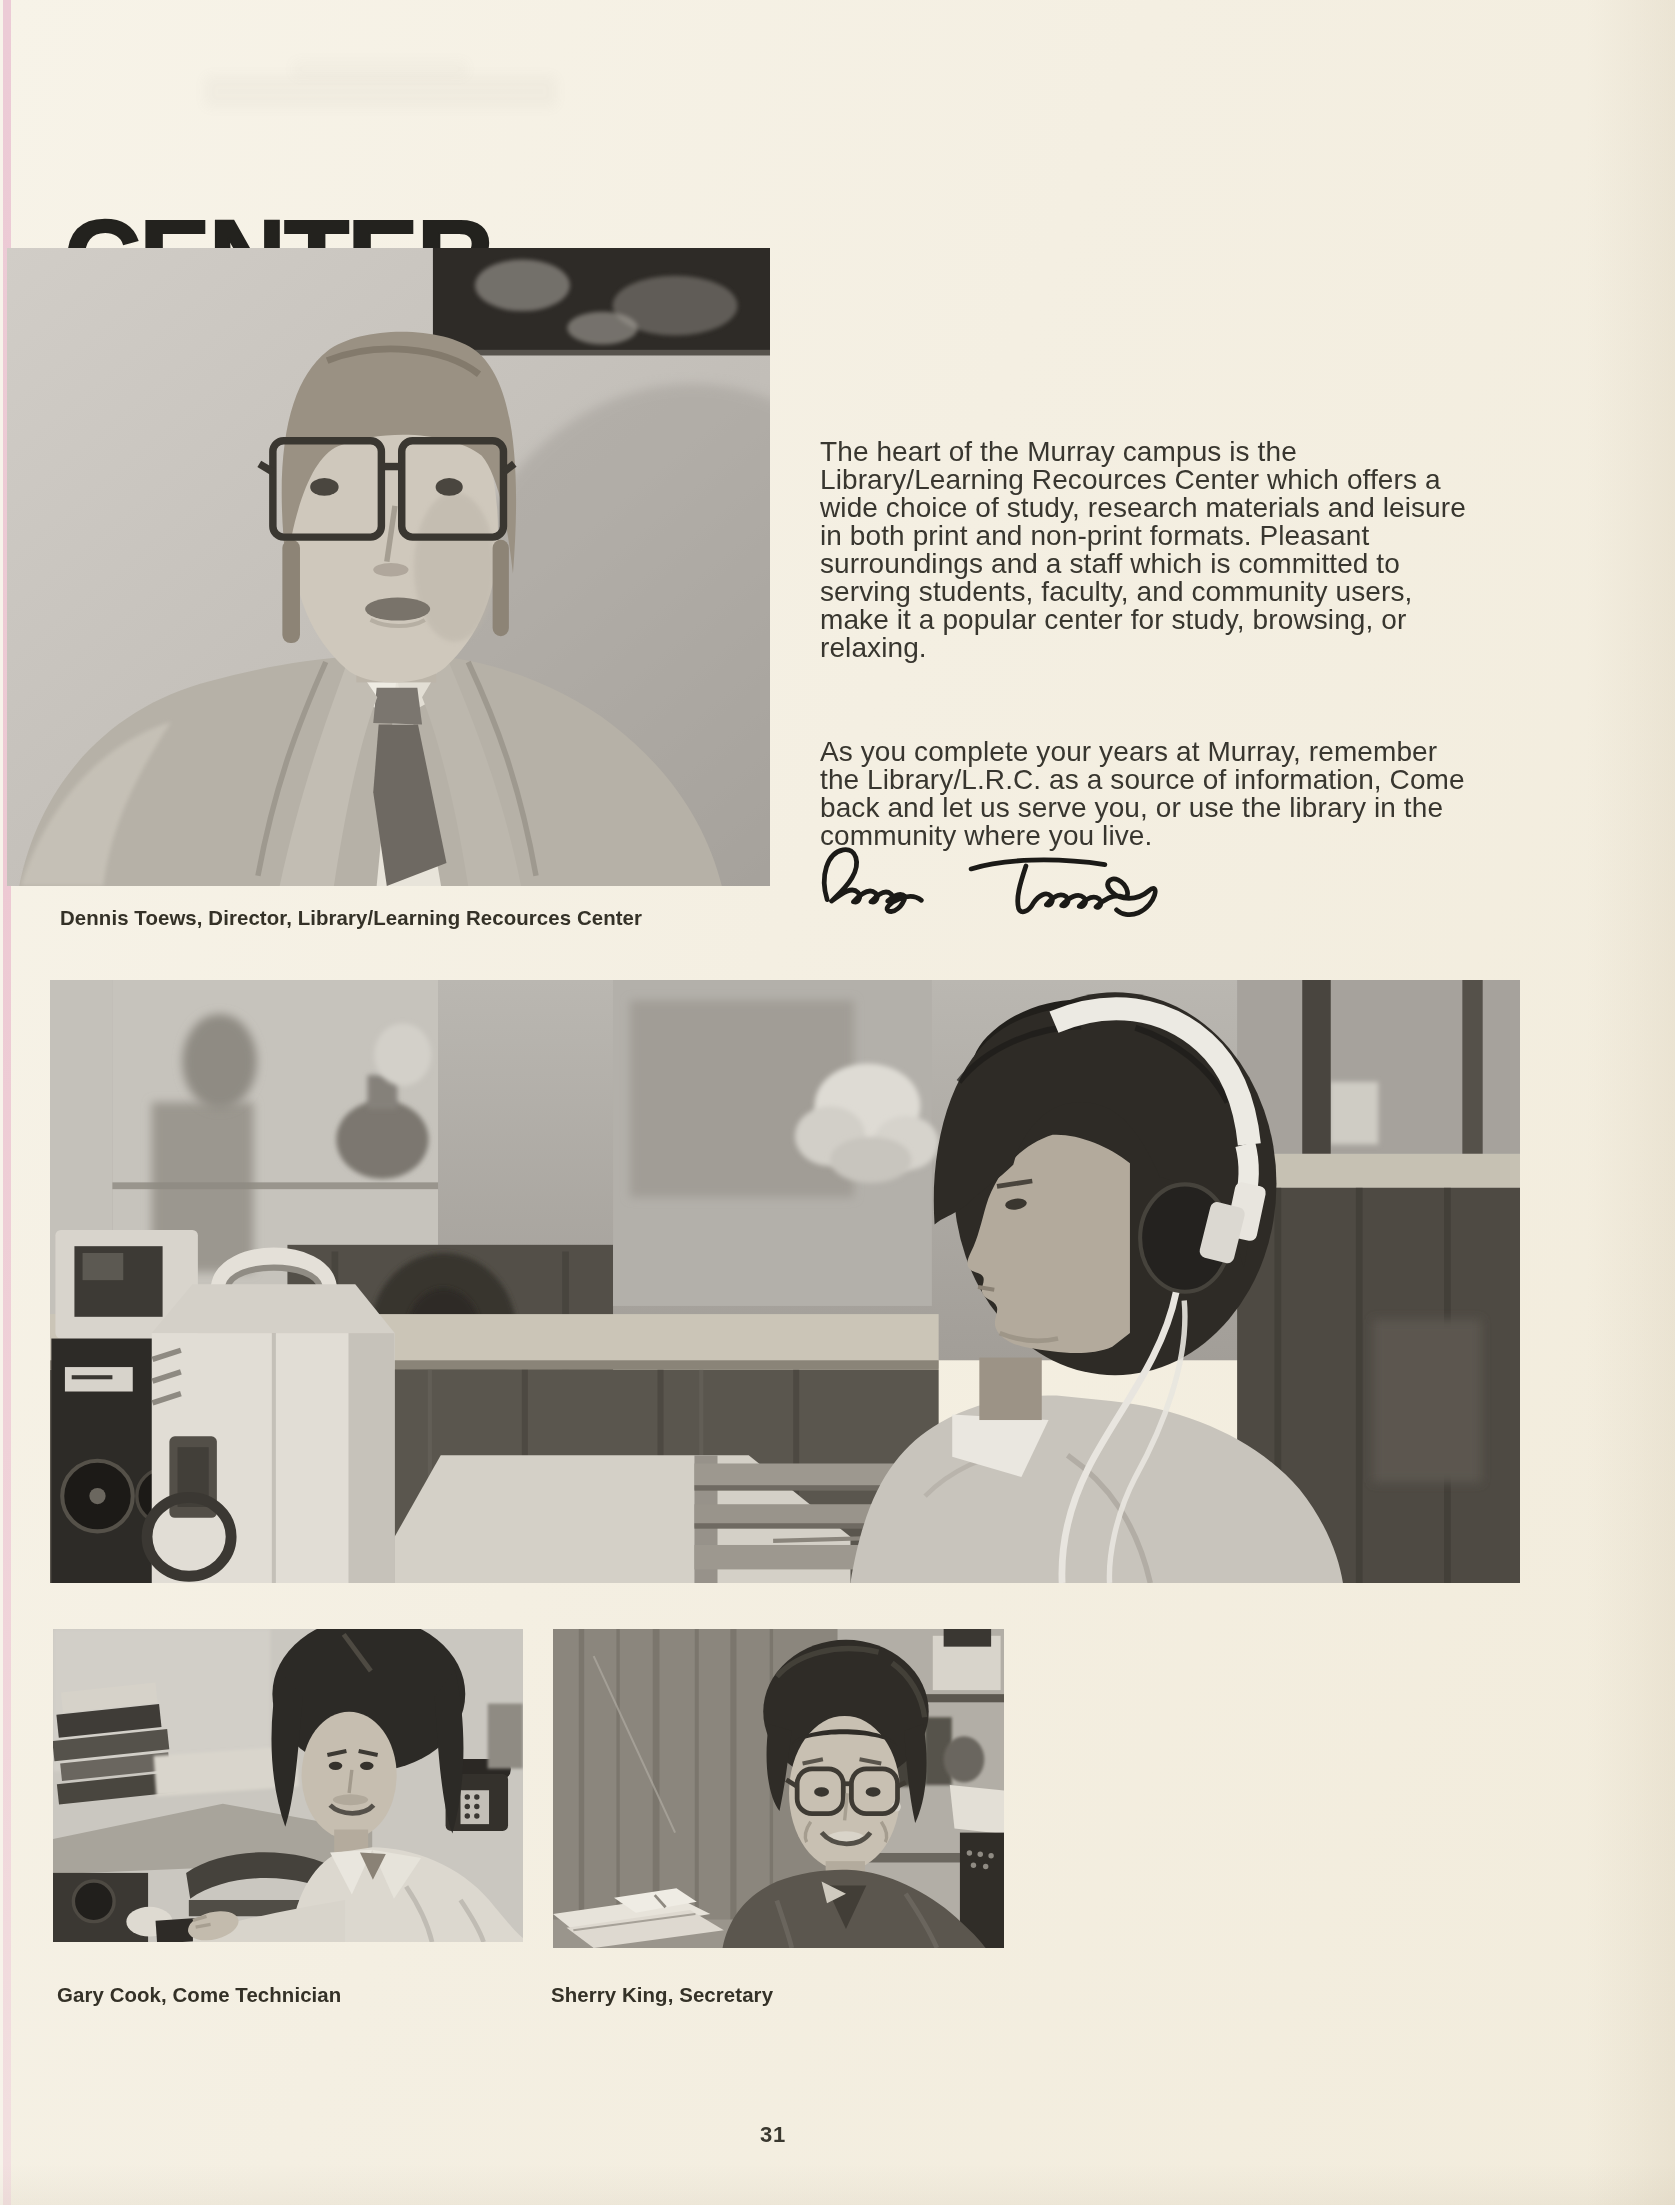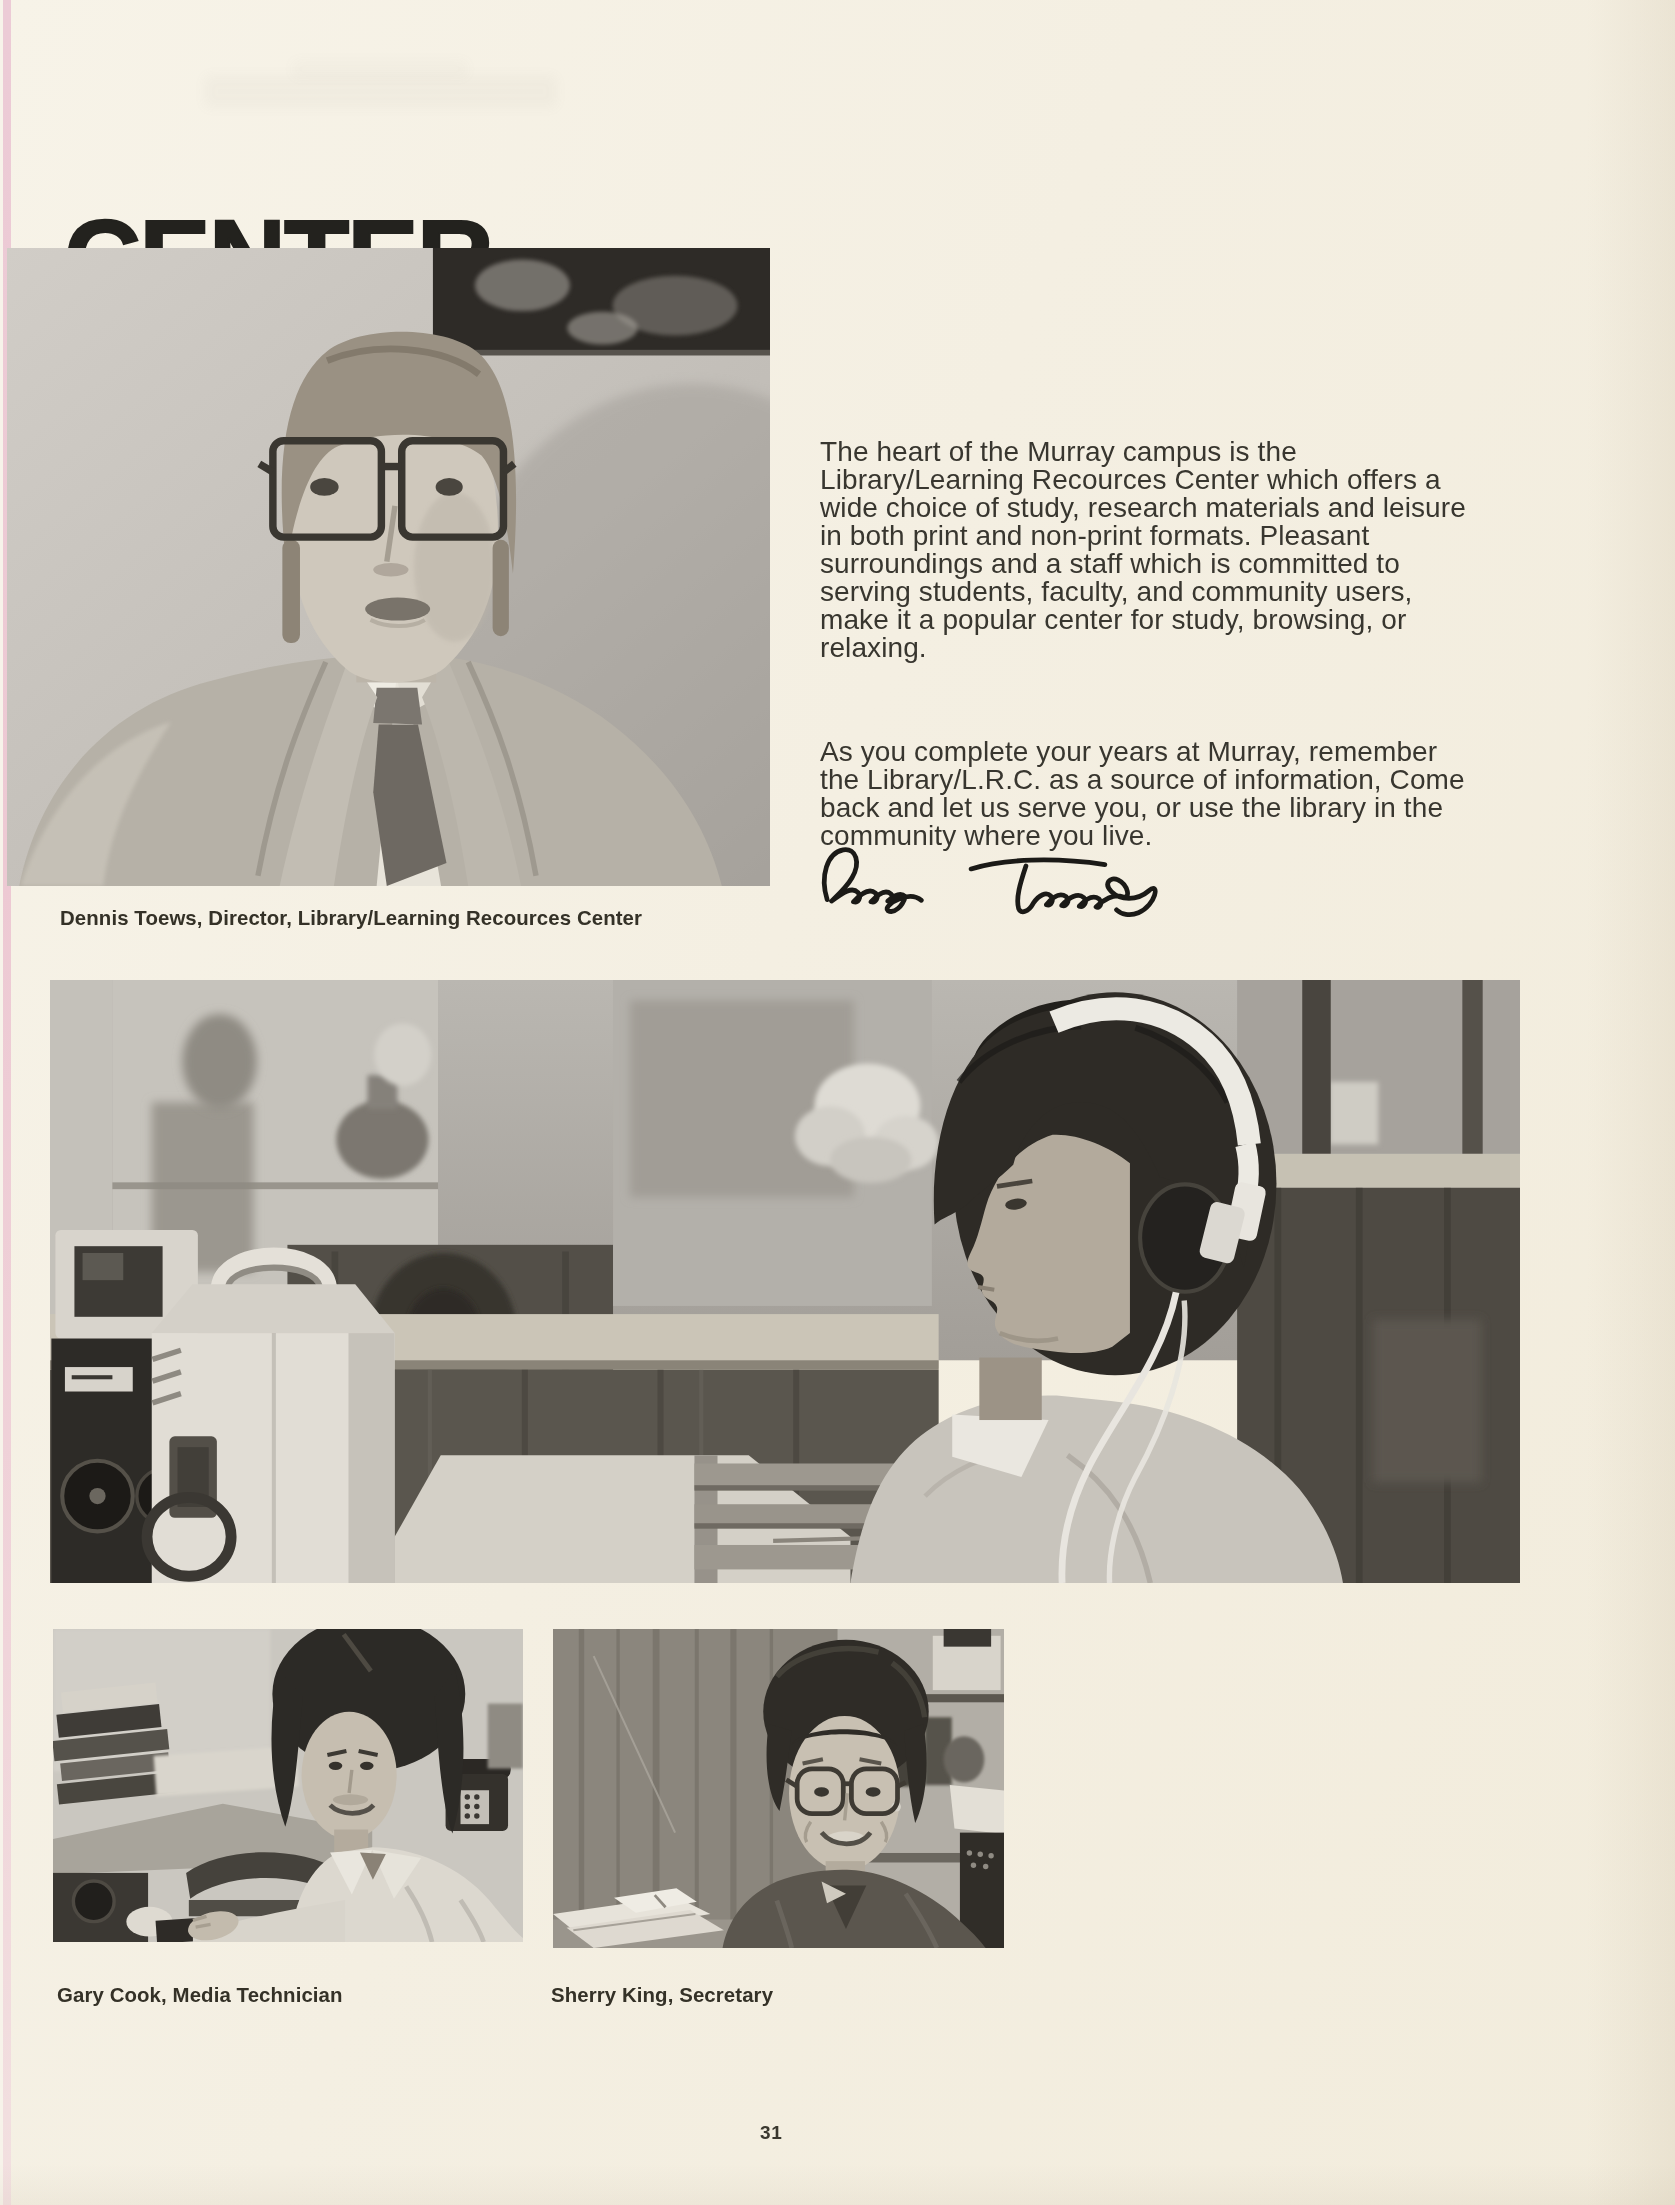--- a/index.html
+++ b/index.html
@@ -36,21 +36,21 @@
   .para-2{top:698px;margin-top:40px;}
   .caption{
     position:absolute;font-size:20.4px;font-weight:bold;
     letter-spacing:0.1px;color:#343127;
   }
   .caption-director{left:60px;top:907px;}
   .caption-gary{left:57px;top:1984px;}
   .caption-sherry{left:551px;top:1984px;}
   .page-number{
     position:absolute;left:760px;top:2122px;
-    font-size:19px;font-weight:bold;color:#3a382f;letter-spacing:0.7px;
+    font-size:22px;font-weight:bold;color:#3a382f;letter-spacing:0.7px;
   }
   figure.photo{position:absolute;margin:0;padding:0;}
   figure.photo svg{display:block;width:100%;height:100%;}
   .photo-director{left:6.8px;top:248px;width:763px;height:638px;}
   .photo-student{left:50px;top:980px;width:1470px;height:603px;}
   .photo-gary{left:53px;top:1629px;width:470px;height:313px;}
   .photo-sherry{left:553px;top:1629px;width:451px;height:319px;}
   .signature{position:absolute;left:814px;top:828px;width:380px;height:95px;}
   .signature svg{display:block;width:100%;height:100%;}
 </style>
@@ -423,21 +423,21 @@
         <path d="M380,284 C372,296 370,306 374,314 M484,284 C492,296 494,306 490,314" stroke="#a59d8f" stroke-width="5" fill="none"></path>
         <rect x="402" y="342" width="58" height="48" fill="#b3ab9d"></rect>
         <path d="M250,470 C260,420 290,390 330,372 C370,356 420,352 452,356 C502,362 562,392 602,432 C622,450 632,462 638,470 Z" fill="#5b564e"></path>
         <polygon points="402,378 462,378 432,442" fill="#423e37"></polygon>
         <polygon points="396,372 432,390 404,404" fill="#cfcabf"></polygon>
         <path d="M330,400 C340,430 348,452 352,470 M520,390 C540,420 556,446 566,470" stroke="#6e6961" stroke-width="7" fill="none" opacity="0.8"></path>
       </g>
     </svg>
   </figure>
 
-  <figcaption class="caption caption-gary">Gary Cook, Media Technician</figcaption>
+  <figcaption class="caption caption-gary">Gary Cook, Come Technician</figcaption>
   <figcaption class="caption caption-sherry">Sherry King, Secretary</figcaption>
 
   <div class="page-number">31</div>
 
   <div class="scan-shade-right"></div>
   <div class="scan-shade-bottom"></div>
 </div>
 
 
 </body></html>

